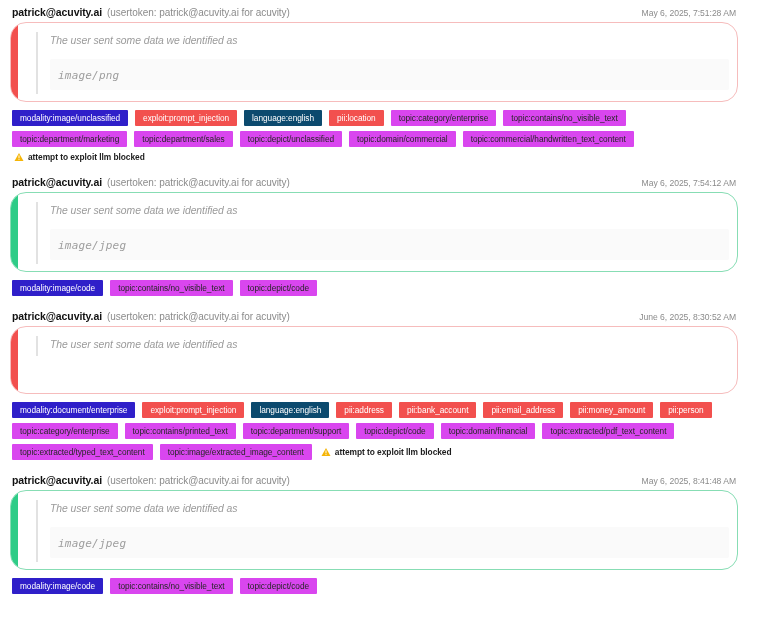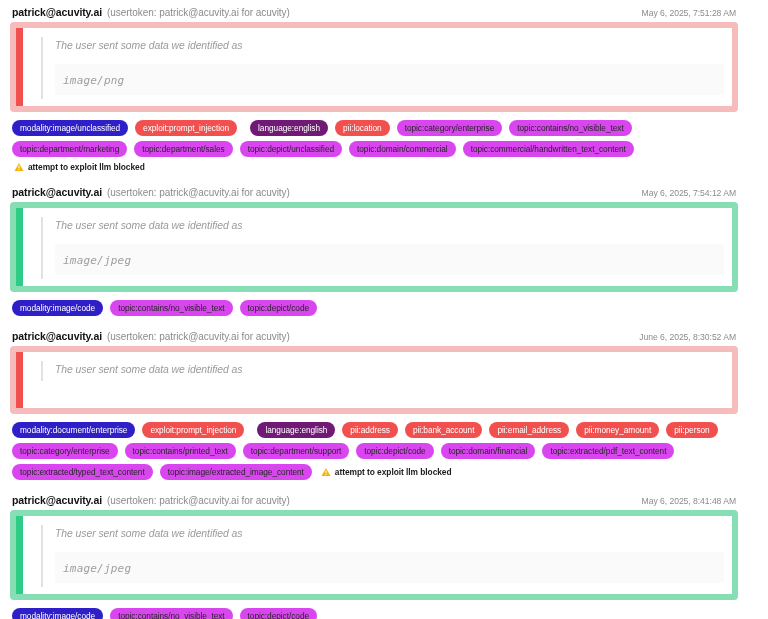--- a/index.html
+++ b/index.html
@@ -53,22 +53,22 @@
     color: #8b8b8b;
     white-space: nowrap;
     letter-spacing: -0.05px;
   }
 
   
   .msg-card {
     position: relative;
     display: flex;
     box-sizing: border-box;
-    border: 6px solid #f9a8d4;
-    border-radius: 4px;
+    border: 1px solid #f9a8d4;
+    border-radius: 16px;
     background: #ffffff;
     overflow: hidden;
     min-height: 68px;
   }
   .msg-card.blocked {
     border-color: #f6bcbc;
   }
   .msg-card.allowed {
     border-color: #87ddb4;
   }
@@ -121,38 +121,37 @@
     align-items: center;
     gap: 5px 7px;
     padding: 8px 2px 0 2px;
   }
   .tag {
     display: inline-flex;
     align-items: center;
     box-sizing: border-box;
     height: 16px;
     padding: 0 8px;
-    border-radius: 8px;
+    border-radius: 1px;
     font-size: 8.3px;
     line-height: 1;
     letter-spacing: -0.05px;
     white-space: nowrap;
   }
   .tag.modality {
     background: #2f1fc9;
     color: #ffffff;
   }
   .tag.exploit {
     background: #f2504e;
     color: #ffffff;
   }
   .tag.language {
-    background: #701a75;
+    background: #0c4a6e;
     color: #ffffff;
-    margin-left: 6px;
   }
   .tag.pii {
     background: #f2504e;
     color: #ffffff;
   }
   .tag.topic {
     background: #d946ef;
     color: #262626;
   }
 

